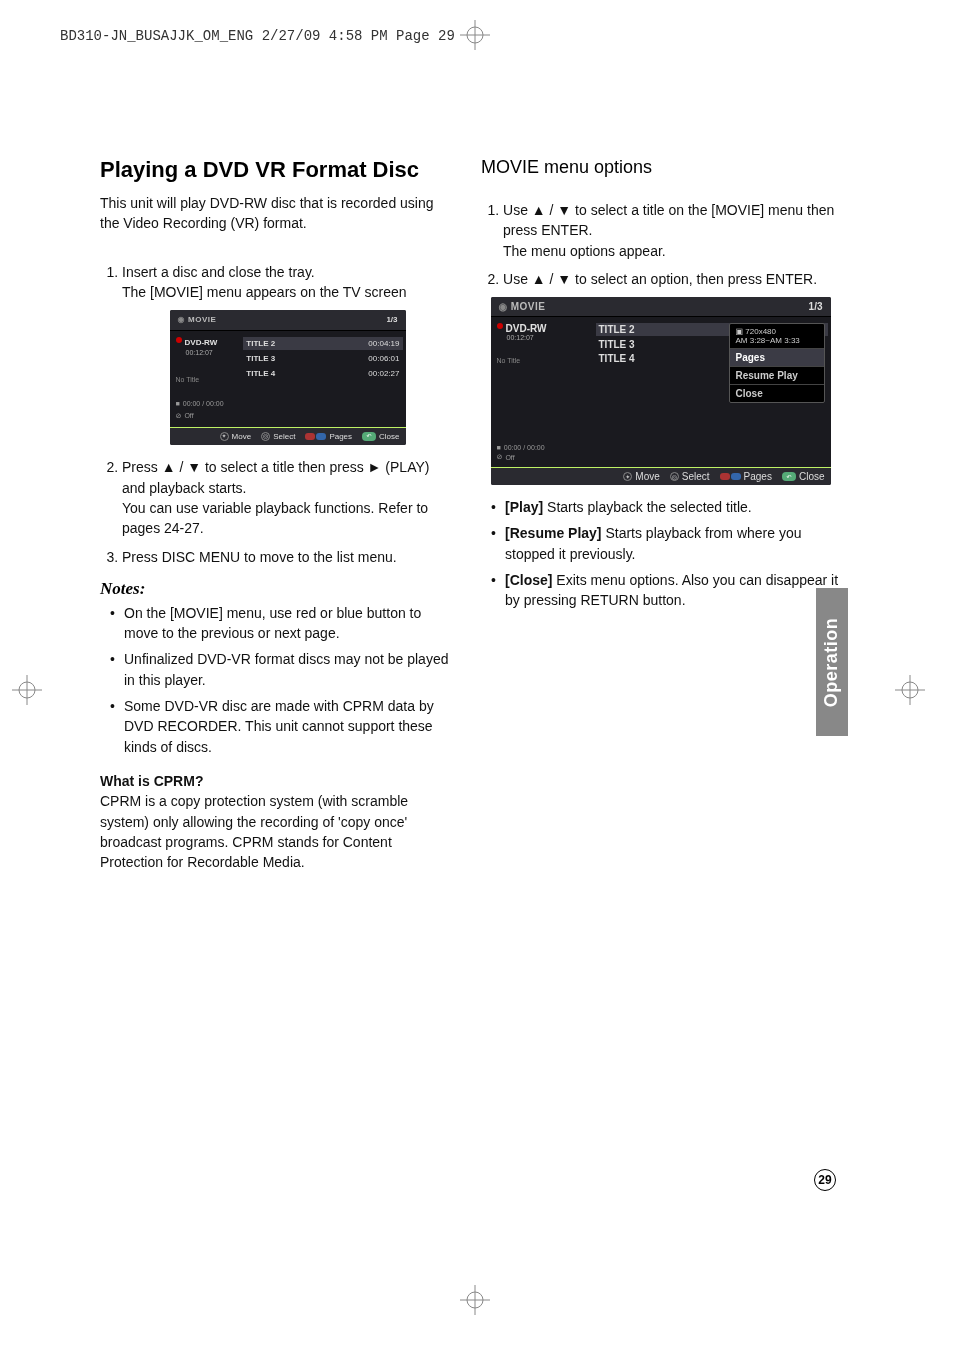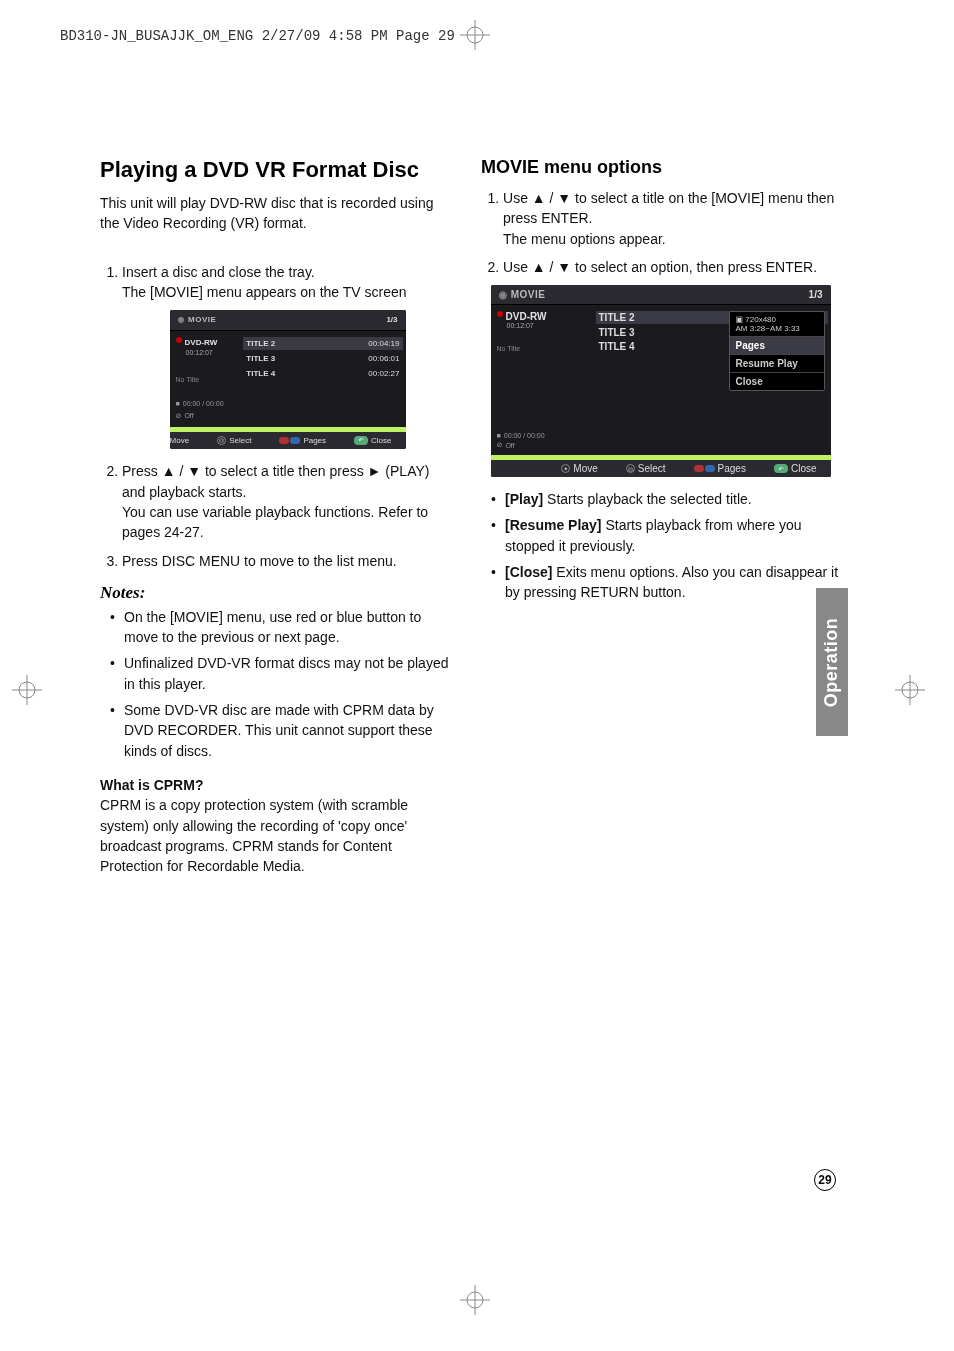--- a/index.html
+++ b/index.html
@@ -38,22 +38,22 @@
     .col { width: 356px; }
     .col-right { width: 362px; }
     h1 {
       font-size: 22px;
       font-weight: bold;
       color: #000;
       margin-bottom: 10px;
     }
     h2 {
       font-size: 18px;
-      font-weight: bold;
-      margin-bottom: 10px;
+      font-weight: normal;
+      margin-bottom: 22px;
     }
     p, li { font-size: 14px; line-height: 1.45; color: #111; }
     .intro { margin-bottom: 28px; }
     ol { list-style: decimal; padding-left: 22px; }
     ol > li { margin-bottom: 8px; }
     ul { list-style: none; padding-left: 10px; margin-top: 4px; margin-bottom: 12px; }
     ul > li { position: relative; padding-left: 14px; margin-bottom: 6px; }
     ul > li::before { content: "•"; position: absolute; left: 0; }
     .notes-heading {
       font-family: Georgia, "Times New Roman", serif;
@@ -97,22 +97,22 @@
     .ss-popup {
       position:absolute; right:6px; top:6px; width: 96px;
       background:#000000; border:1px solid #555; border-radius:2px; overflow:hidden;
     }
     .ss-popup .info { padding:3px 6px; border-bottom:1px solid #444; }
     .ss-popup .info .ln { color:#ccc; font-size:8px; }
     .ss-popup .opt { padding:3px 6px; border-bottom:1px solid #444; color:#ccc; font-weight:bold;}
     .ss-popup .opt.sel { background:#3b3b45; color:#fff; }
     .ss-popup .opt:last-child { border-bottom:none; }
     .ss-footer {
-      background:#2a2a30; border-top:5px solid #bef264; padding:3px 14px;
-      display:flex; justify-content:flex-end; gap:28px; align-items:center;
+      background:#2a2a30; border-top:1px solid #bef264; padding:3px 6px;
+      display:flex; justify-content:flex-end; gap:10px; align-items:center;
     }
     .ss-footer .item { display:flex; align-items:center; gap:3px; color:#ddd; }
     .ss-footer .circ { width:9px;height:9px;border-radius:50%;border:1px solid #888; display:inline-flex; align-items:center; justify-content:center; font-size:6px; color:#ccc;}
     .ss-footer .pill { display:inline-flex; gap:1px; }
     .ss-footer .pill span { width:10px;height:7px;border-radius:3px; }
     .ss-footer .pill .r { background:#a33; }
     .ss-footer .pill .b { background:#36a; }
     .ss-footer .ret { width:14px;height:9px;border-radius:4px;background:#5a7; display:inline-flex;align-items:center;justify-content:center;font-size:6px;color:#fff;}
     .side-label {
       position: absolute;

